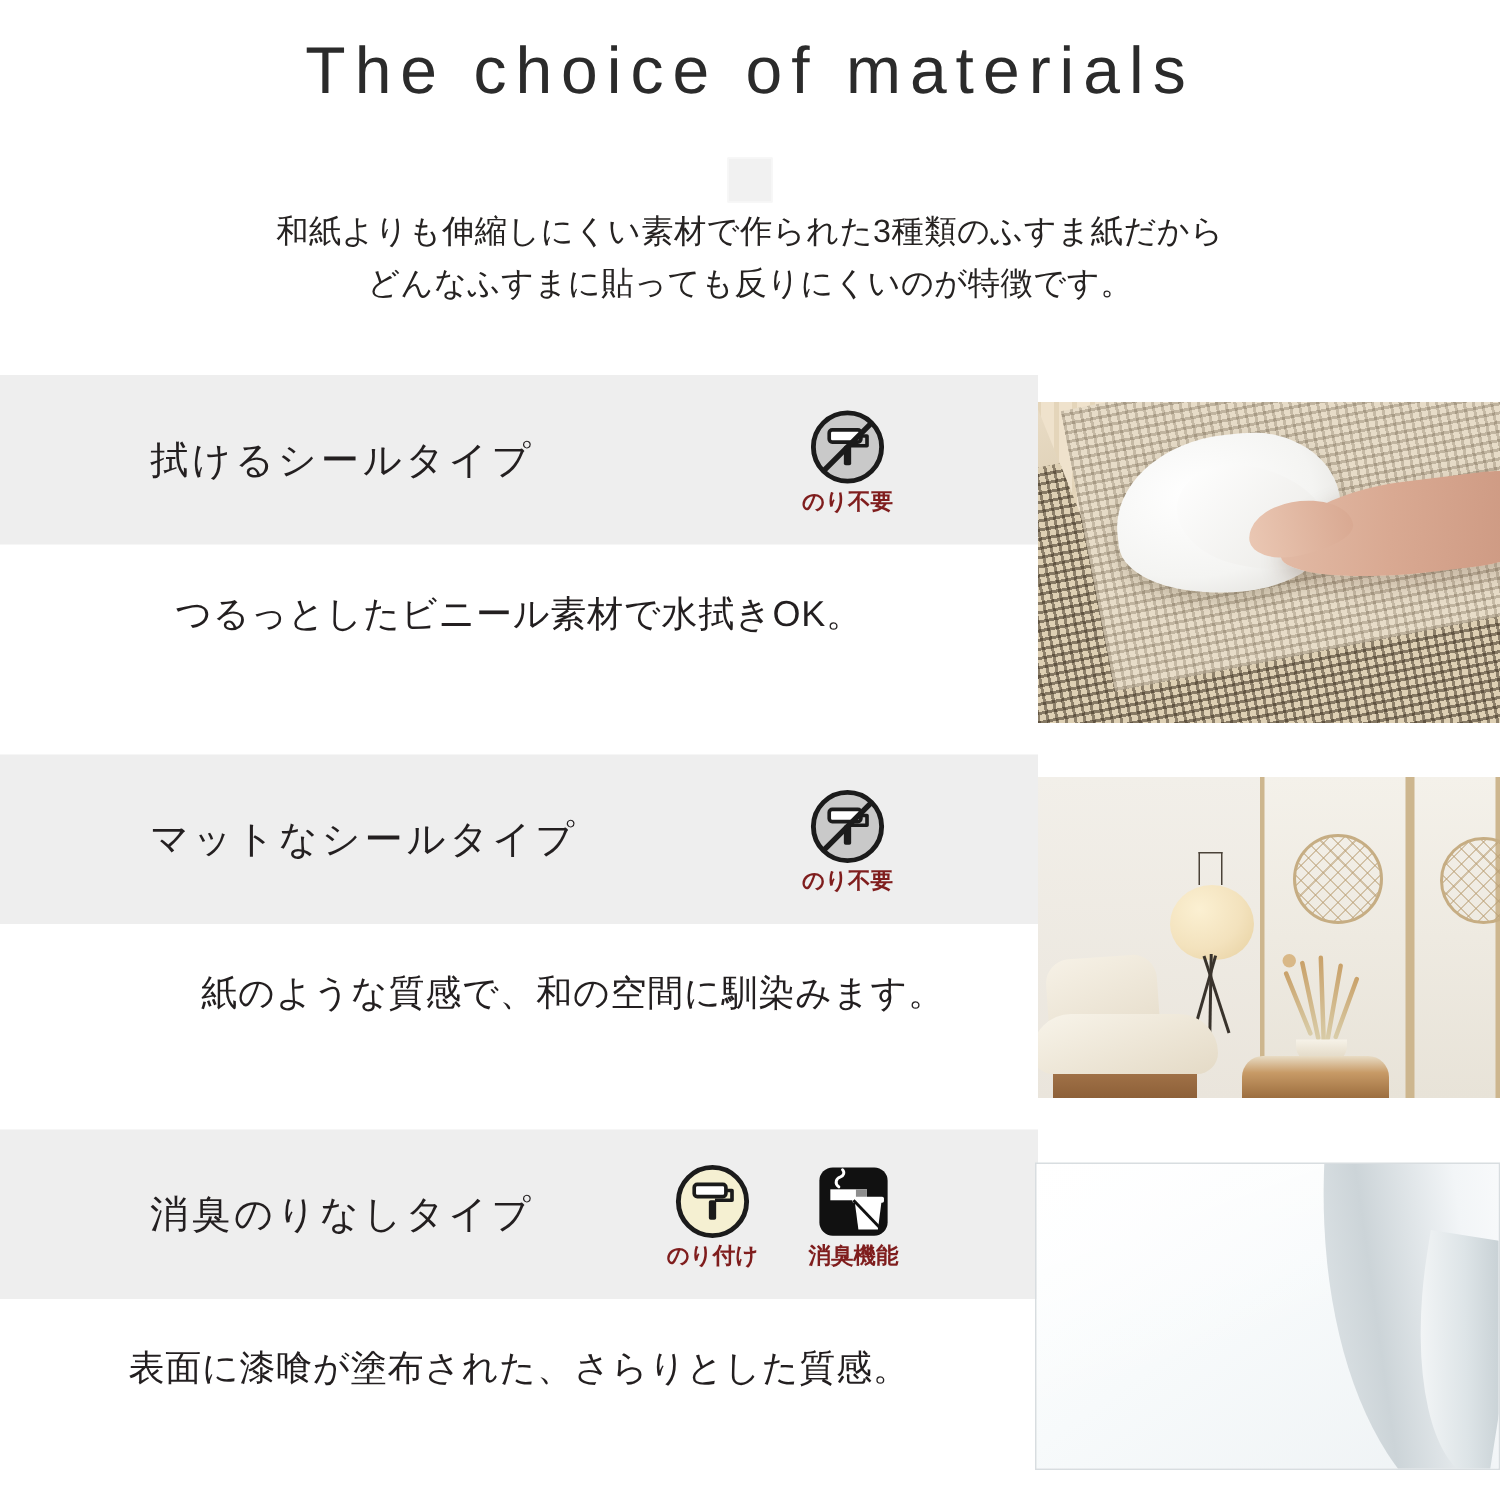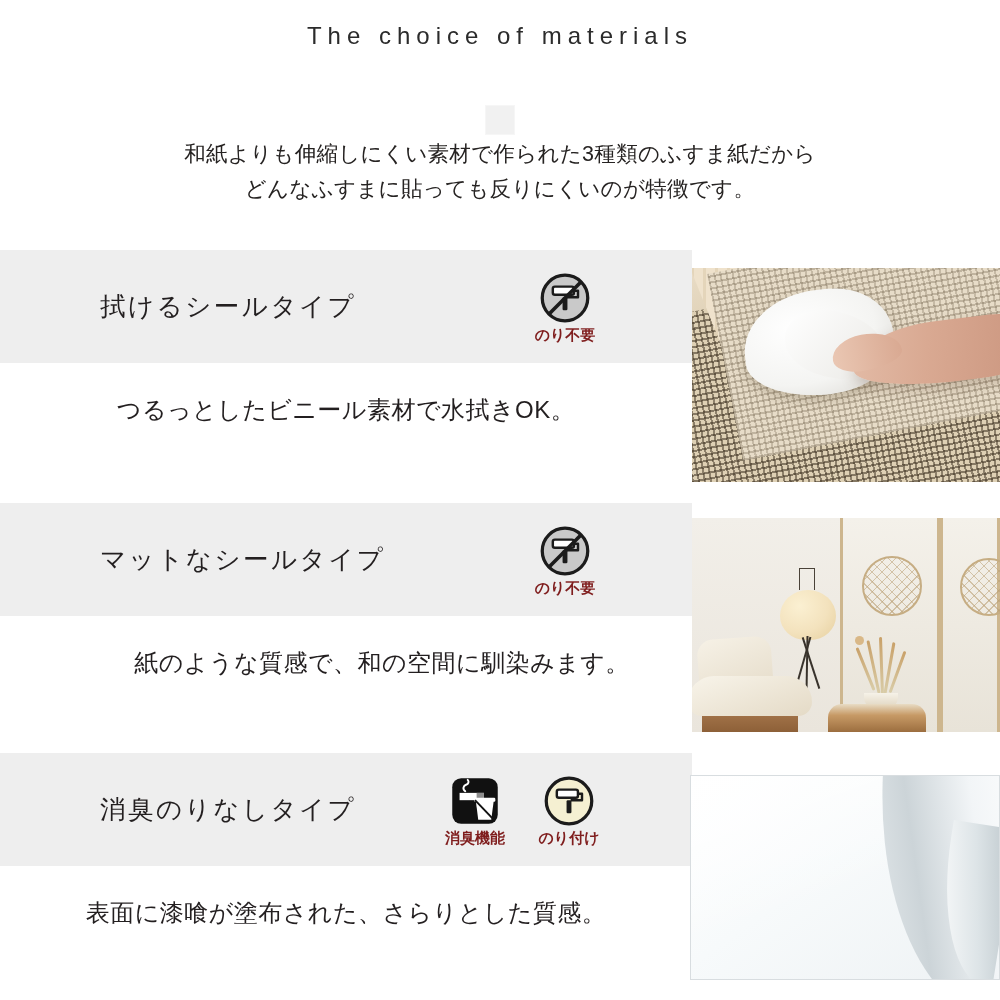--- a/index.html
+++ b/index.html
@@ -28,21 +28,21 @@
     top: 0;
     width: 1000px;
     height: 240px;
   }
   .title-en {
     position: absolute;
     left: 0;
     top: 22px;
     width: 1000px;
     text-align: center;
-    font-size: 24px;
+    font-size: 44px;
     letter-spacing: 6px;
     font-weight: 400;
     color: #2b2b2b;
     line-height: 1.2;
     white-space: nowrap;
   }
   .title-ja {
     position: absolute;
     left: 0;
     top: 68px;
@@ -439,39 +439,39 @@
       <div class="p2-chairseat"></div>
     </div>
   </div>
 
   <div class="section" style="top:753px;height:247px;">
     <div class="band"></div>
     <div class="band-title">消臭のりなしタイプ</div>
     <div class="badges" style="left:438px;">
       <div class="badge">
         <svg class="badge-ico" viewBox="0 0 64 64">
+          <circle cx="32" cy="32" r="28" fill="#f5f0d2" stroke="#1b1b1b" stroke-width="4"></circle>
+          <rect x="17" y="18" width="26" height="10" rx="2.5" fill="#ffffff" stroke="#1b1b1b" stroke-width="3"></rect>
+          <path d="M43 23 h5 v8 h-14" fill="none" stroke="#1b1b1b" stroke-width="3" stroke-linejoin="round"></path>
+          <rect x="29" y="31" width="6" height="16" rx="1.5" fill="#1b1b1b"></rect>
+        </svg>
+        <div class="badge-label">のり付け</div>
+      </div>
+      <div class="badge">
+        <svg class="badge-ico" viewBox="0 0 64 64">
           <rect x="4" y="4" width="56" height="56" rx="11" fill="#111111"></rect>
           <path d="M20 20 c-4 -3 -2 -7 1 -8 3 -1 4 -4 2 -6" fill="none" stroke="#ffffff" stroke-width="2.4" stroke-linecap="round"></path>
           <rect x="13" y="22" width="30" height="9" fill="#ffffff"></rect>
           <rect x="34" y="22" width="9" height="9" fill="#8d8d8d"></rect>
           <path d="M33 32 h22 l-3 23 h-16 z" fill="#ffffff"></path>
           <rect x="31" y="28" width="26" height="5" rx="1.5" fill="#ffffff"></rect>
           <line x1="32" y1="31" x2="55" y2="55" stroke="#111111" stroke-width="2.4"></line>
         </svg>
         <div class="badge-label">消臭機能</div>
       </div>
-      <div class="badge">
-        <svg class="badge-ico" viewBox="0 0 64 64">
-          <circle cx="32" cy="32" r="28" fill="#f5f0d2" stroke="#1b1b1b" stroke-width="4"></circle>
-          <rect x="17" y="18" width="26" height="10" rx="2.5" fill="#ffffff" stroke="#1b1b1b" stroke-width="3"></rect>
-          <path d="M43 23 h5 v8 h-14" fill="none" stroke="#1b1b1b" stroke-width="3" stroke-linejoin="round"></path>
-          <rect x="29" y="31" width="6" height="16" rx="1.5" fill="#1b1b1b"></rect>
-        </svg>
-        <div class="badge-label">のり付け</div>
-      </div>
     </div>
     <div class="desc" style="top:143px;">表面に漆喰が塗布された、さらりとした質感。</div>
 
     <div class="photo photo3" style="top:22px;">
       <div class="p3-shine"></div>
       <div class="p3-curl"></div>
       <div class="p3-curl2"></div>
     </div>
   </div>
 

